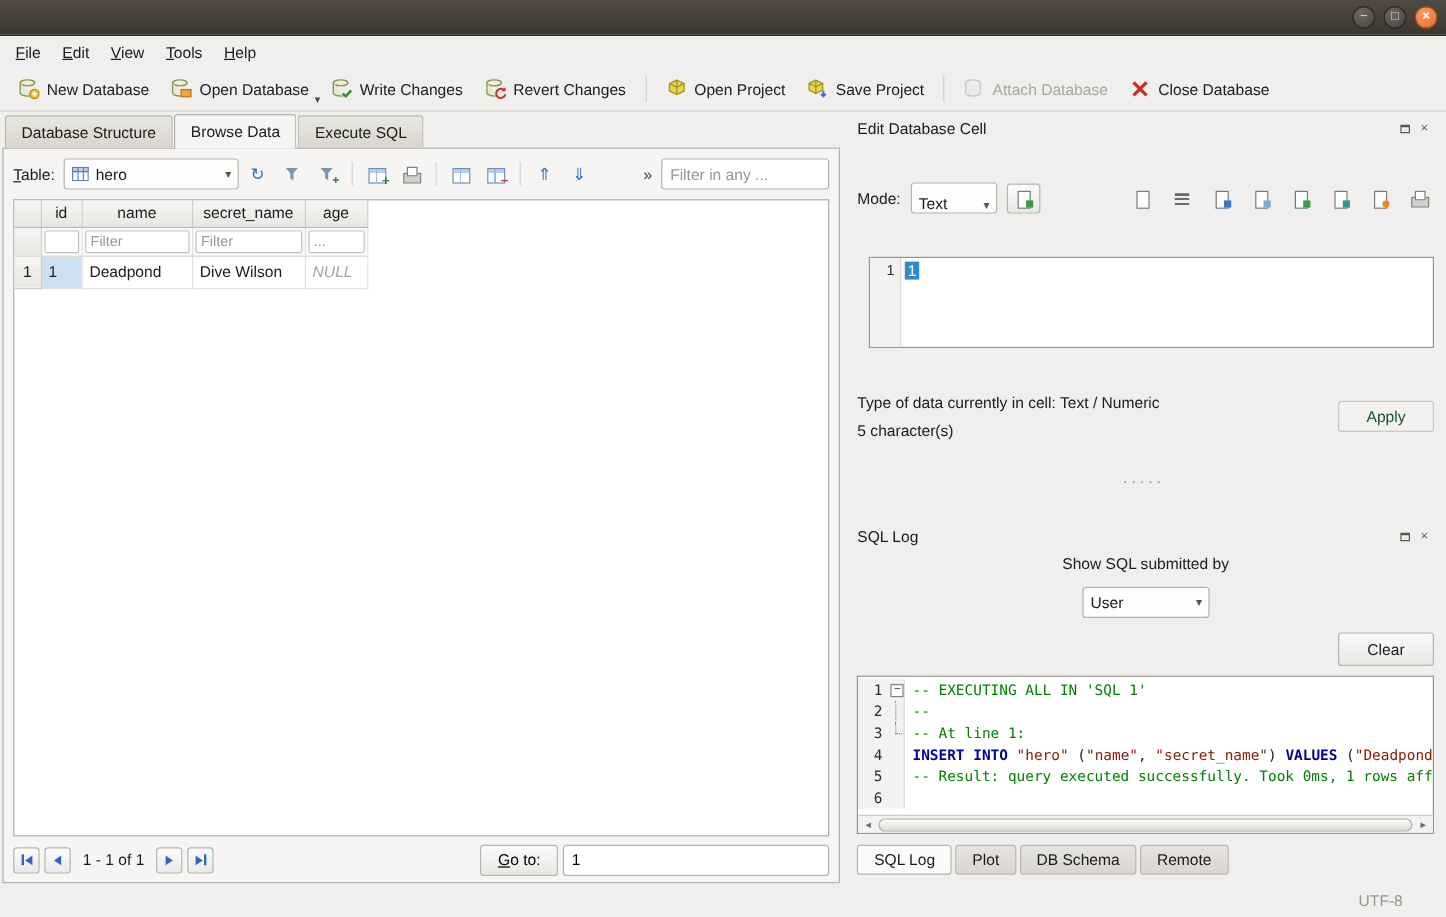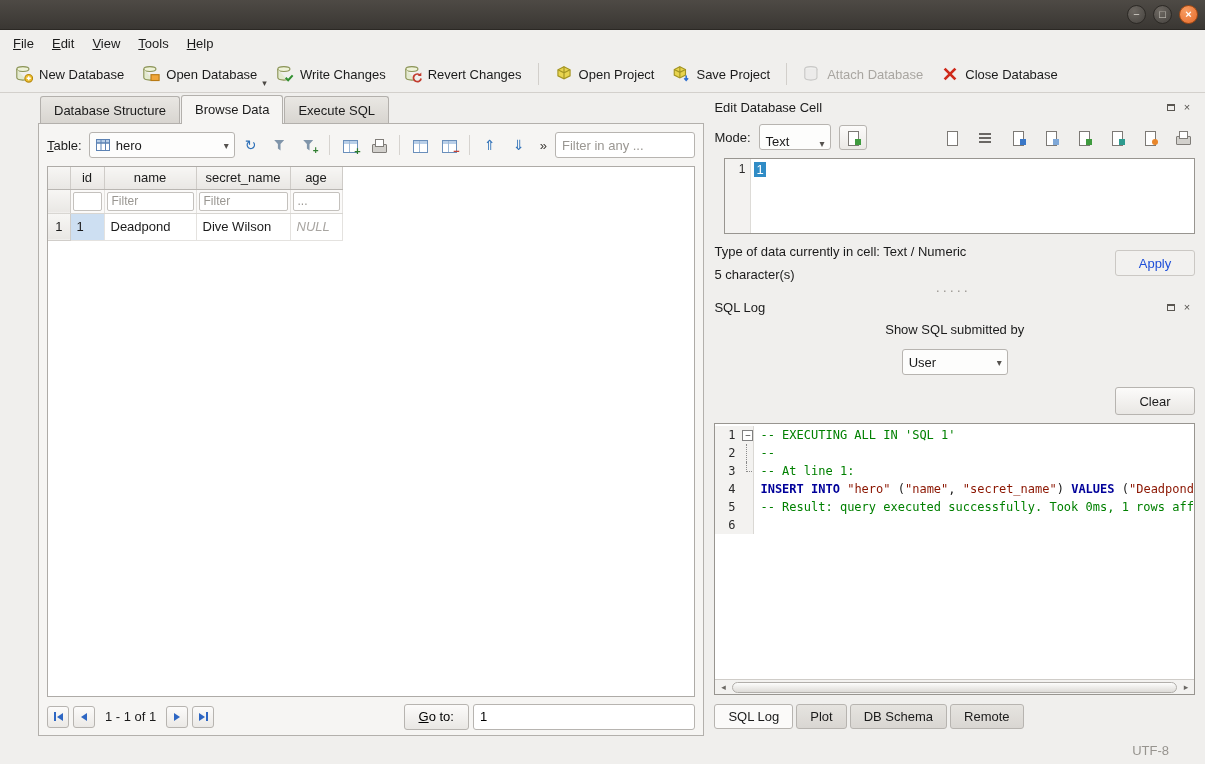--- a/index.html
+++ b/index.html
@@ -32,23 +32,23 @@
   .toolbar { height:37px; display:flex; align-items:center; padding:0 6px; border-bottom:1px solid #d3d0cc; background:#f0efed; }
   .tb-btn { display:flex; align-items:center; gap:6px; padding:5px 8px; border:1px solid transparent; border-radius:3px;
             background:transparent; color:#1b1b1b; white-space:nowrap; }
   .tb-btn.disabled { color:#a9a6a1; }
   .tb-btn.disabled svg { opacity:.4; filter:grayscale(1); }
   .tb-caret { font-size:9px; color:#4b4844; align-self:flex-end; padding-bottom:4px; margin-left:-4px; }
   .tb-sep { width:1px; height:22px; background:#d2cfcb; margin:0 7px; flex:none; }
 
   
   .main { display:flex; height:643px; }
-  .left-pane { width:704px; display:flex; flex-direction:column; padding-left:2px;margin-left:36px; }
+  .left-pane { width:704px; display:flex; flex-direction:column; padding-left:2px; }
   .splitter { width:5px; }
-  .right-pane { flex:1; display:flex; flex-direction:column; padding:4px 8px 0 0; }
+  .right-pane { flex:1; display:flex; flex-direction:column; padding:4px 8px 0 0;gap:28px; }
 
   
   .tabbar { display:flex; align-items:flex-end; height:30px; padding-left:2px; }
   .tab { padding:6px 13px 5px; background:linear-gradient(#e9e7e3,#d8d5d0); border:1px solid #b3b0ac; border-bottom:none;
          margin-right:1px; border-radius:3px 3px 0 0; position:relative; }
   .tab.active { background:#f6f5f3; padding-bottom:7px; top:1px; z-index:3; }
 
   .left-frame { flex:1; border:1px solid #b3b0ac; background:#f6f5f3; display:flex; flex-direction:column;
                 margin-right:3px; position:relative; z-index:1; }
 
@@ -132,21 +132,21 @@
   .mode-icons .mini-btn { width:24px; height:24px; }
 
   .editor { margin:4px 2px 6px 16px; height:76px; border:1px solid #989590; background:#fff; display:flex; }
   .ed-gutter { width:26px; background:#f3f2f0; border-right:1px solid #dddbd7; text-align:right;
                padding:3px 5px 0 0; font-size:12px; color:#2b2b2b; }
   .ed-content { padding:3px 3px; font-size:13px; }
   .sel { background:#308cc6; color:#fff; padding:0 2px; }
 
   .type-row { display:flex; align-items:center; padding:4px 2px 0 6px; }
   .type-col { flex:1; display:flex; flex-direction:column; gap:8px; }
-  .apply-btn { width:80px; height:26px; border:1px solid #cbc8c4; border-radius:3px; background:#f2f1ef; color:#1d4ed8; }
+  .apply-btn { width:80px; height:26px; border:1px solid #cbc8c4; border-radius:3px; background:#f2f1ef; color:#14532d; }
 
   .handle { height:15px; display:flex; align-items:center; justify-content:center; color:#a29e99;
             font-size:15px; letter-spacing:2px; }
   .handle::after { content:'·····'; }
 
   .sqllog-section { flex:1; display:flex; flex-direction:column; min-height:0; }
   .log-filter-row { display:flex; align-items:center; gap:12px; padding:5px 2px 8px 6px;flex-direction:column; }
   .user-combo { width:106px; }
   .clear-btn { margin-left:auto; width:80px; height:28px; border:1px solid #b7b4b0; border-radius:3px;
                background:linear-gradient(#fcfbfa,#e9e7e4); color:#1b1b1b; }

